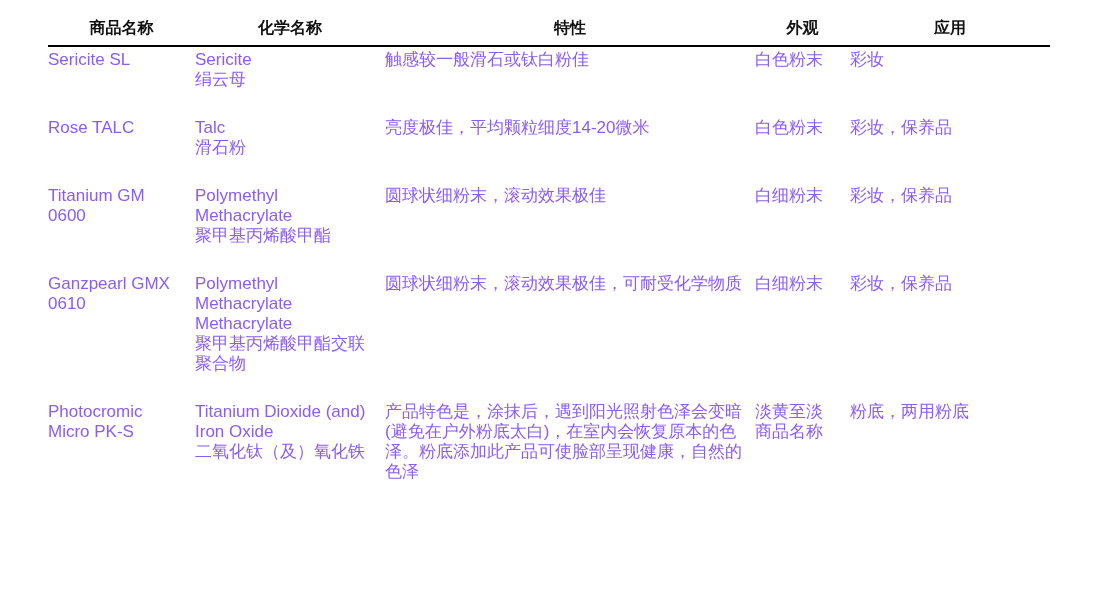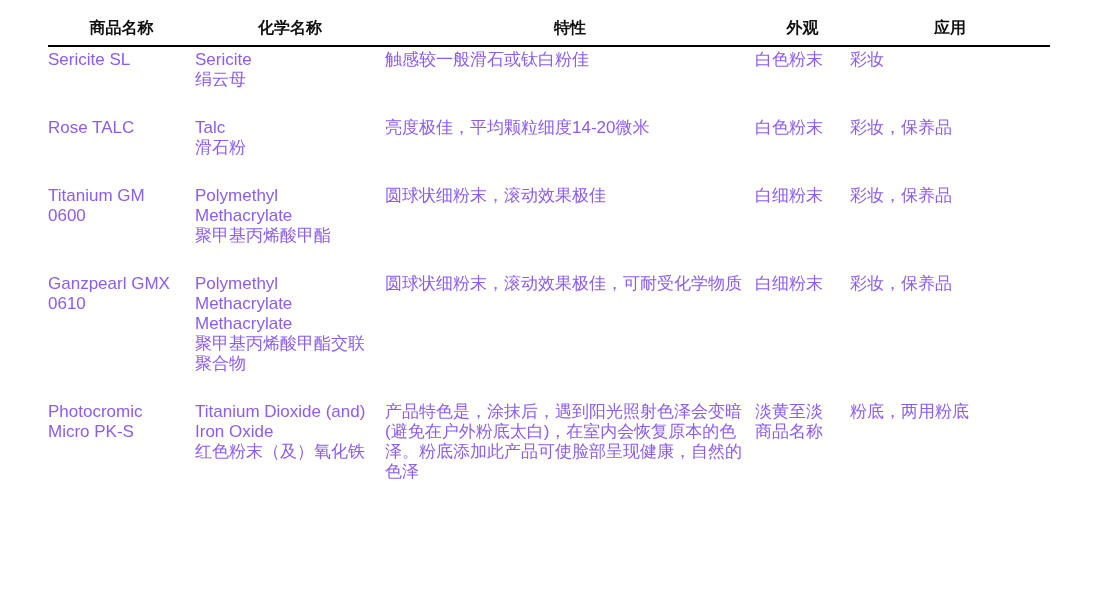--- a/index.html
+++ b/index.html
@@ -144,21 +144,21 @@
   </tr>
 
   <tr>
     <td>
             <span class="line">Photocromic</span>
             <span class="line">Micro PK-S</span>
           </td>
     <td>
             <span class="line">Titanium Dioxide (and)</span>
             <span class="line">Iron Oxide</span>
-            <span class="line">红色粉末（及）氧化铁</span>
+            <span class="line">二氧化钛（及）氧化铁</span>
           </td>
     <td>产品特色是，涂抹后，遇到阳光照射色泽会变暗(避免在户外粉底太白)，在室内会恢复原本的色泽。粉底添加此产品可使脸部呈现健康，自然的色泽</td>
     <td>
             <span class="line">淡黄至淡</span>
             <span class="line">商品名称</span>
           </td>
     <td>粉底，两用粉底</td>
   </tr>
 </tbody>
   </table>

